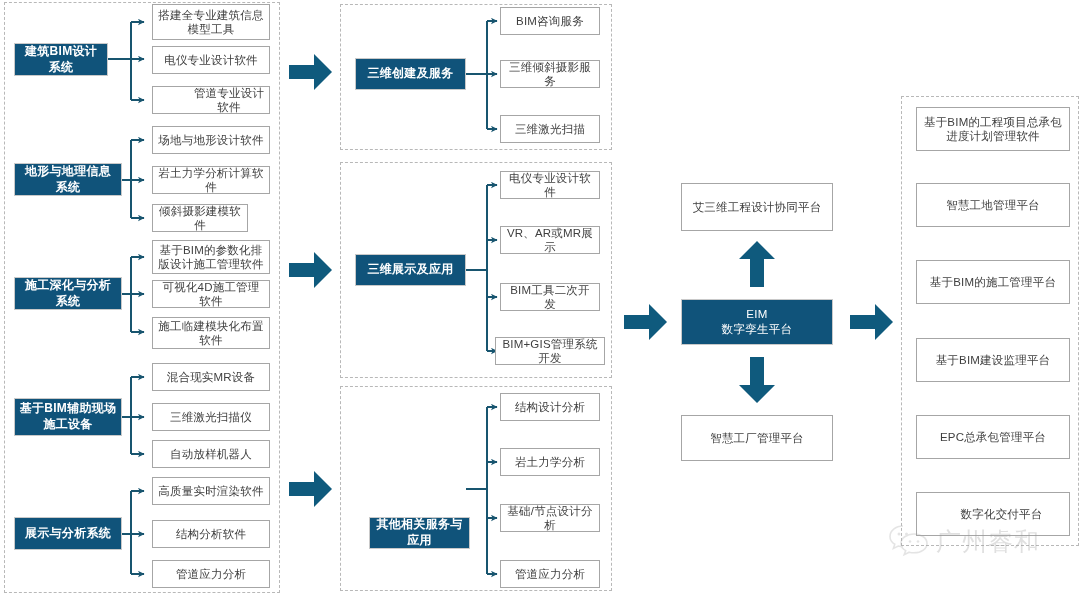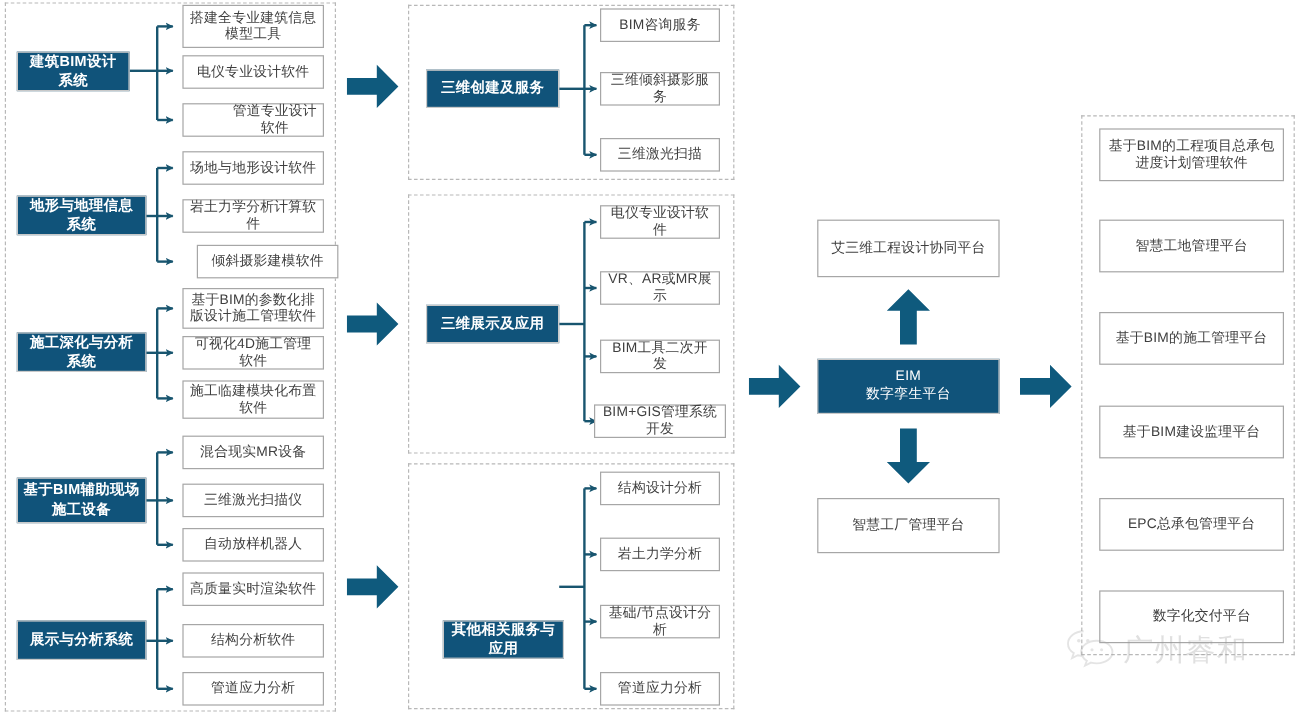--- a/index.html
+++ b/index.html
@@ -167,21 +167,21 @@
   <div class="leaf" style="left:152px;top:86px;width:118px;height:28px;padding-left:40px;">
     <span>管道专业设计软件</span>
     </div>
 
   <div class="leaf" style="left:152px;top:126px;width:118px;height:28px;">
     <span>场地与地形设计软件</span>
     </div>
   <div class="leaf" style="left:152px;top:166px;width:118px;height:28px;">
     <span>岩土力学分析计算软件</span>
     </div>
-  <div class="leaf" style="left:164px;top:204px;width:118px;height:28px;">
+  <div class="leaf" style="left:152px;top:204px;width:96px;height:28px;">
     <span>倾斜摄影建模软件</span>
     </div>
 
   <div class="leaf" style="left:152px;top:240px;width:118px;height:34px;">
     <span>基于BIM的参数化排版设计施工管理软件</span>
     </div>
   <div class="leaf" style="left:152px;top:280px;width:118px;height:28px;">
     <span>可视化4D施工管理软件</span>
     </div>
   <div class="leaf" style="left:152px;top:317px;width:118px;height:32px;">

